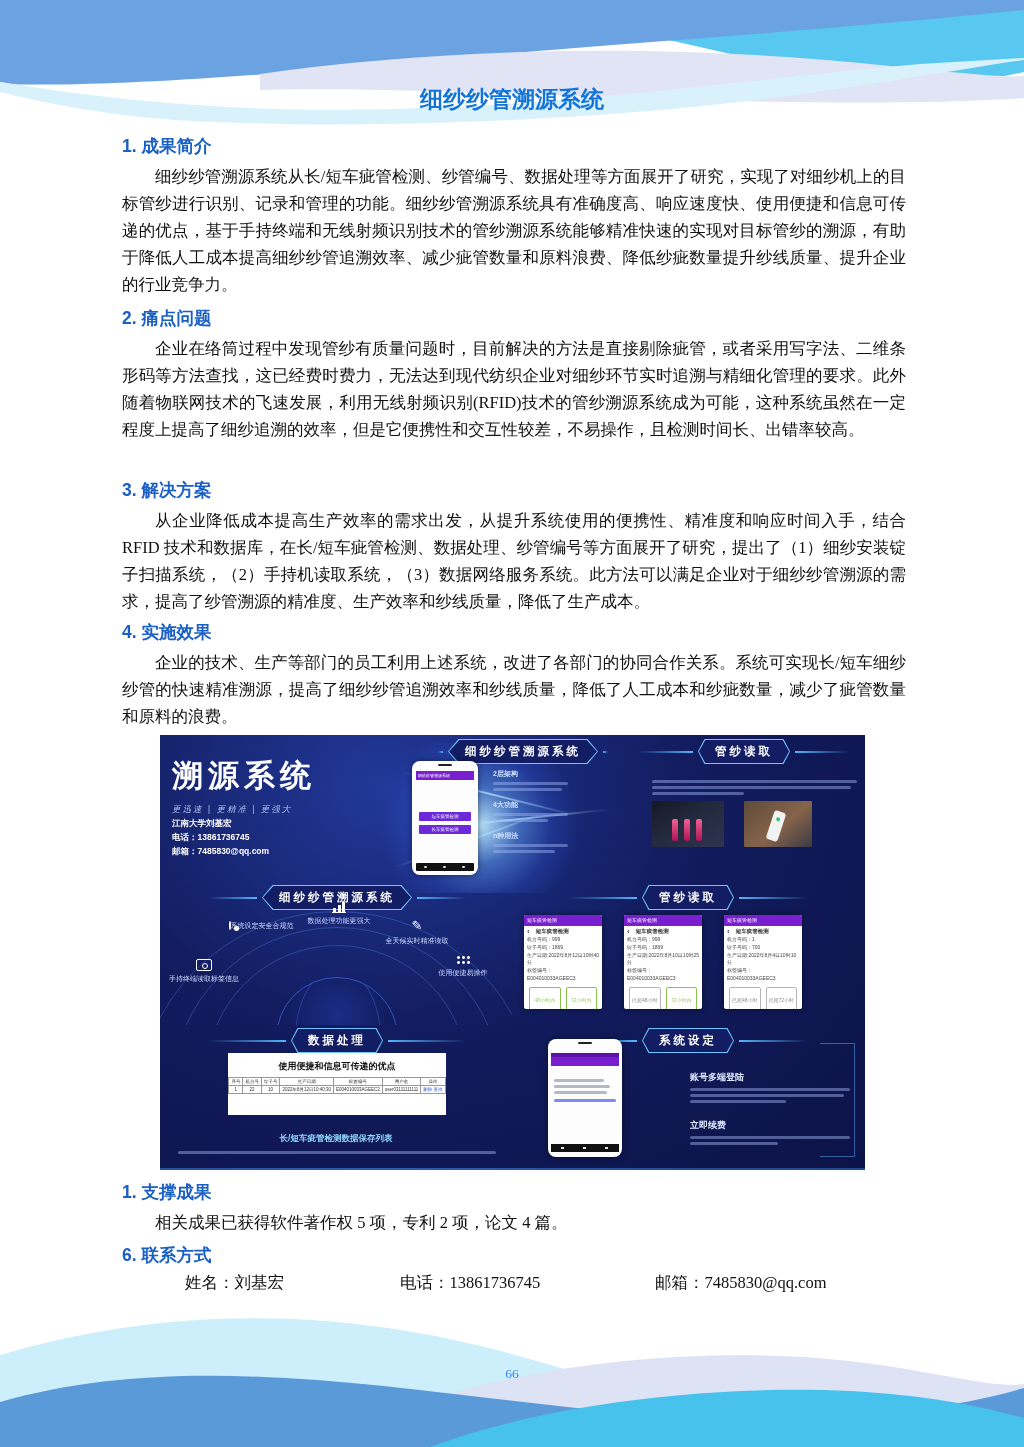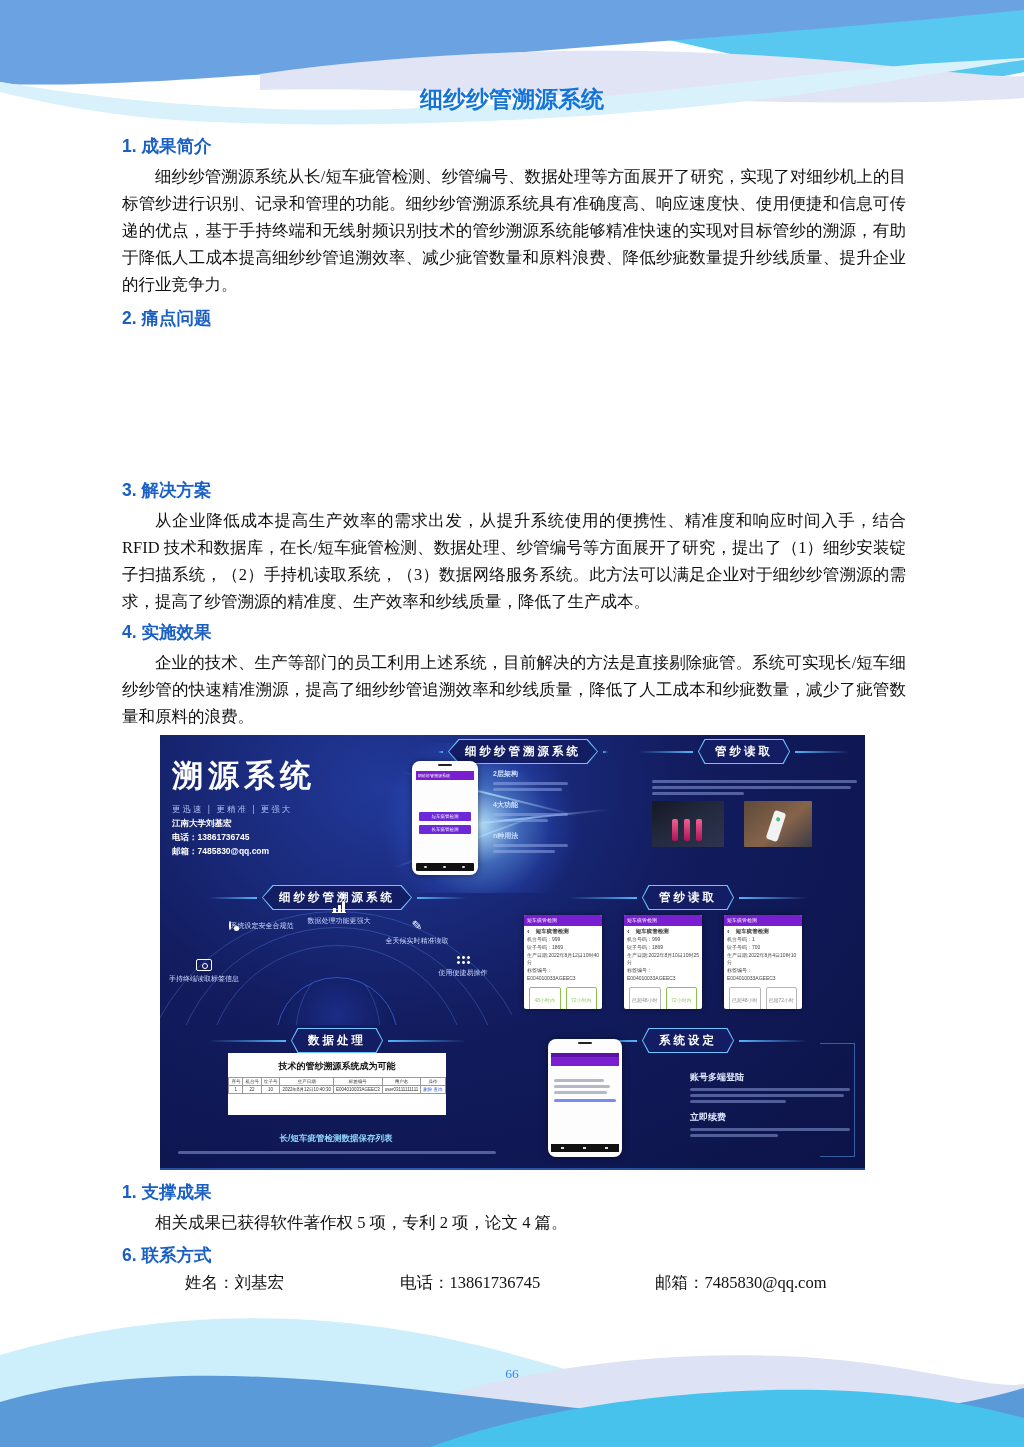--- a/index.html
+++ b/index.html
@@ -24,21 +24,21 @@
   .poster{position:absolute;left:160px;top:735px;width:705px;height:433px;overflow:hidden;
           background:radial-gradient(ellipse at 32% 12%,#22399a 0%,#121c5e 45%,#0c1347 100%);
           border-bottom:2px solid rgba(80,160,255,.35);
           font-family:"Liberation Sans",sans-serif;color:#e8eeff;}
   .burst{position:absolute;left:210px;top:8px;width:220px;height:150px;
          background:radial-gradient(circle at 50% 55%,rgba(190,235,255,.95) 0%,rgba(110,180,255,.45) 28%,rgba(60,110,255,.18) 52%,transparent 72%);}
   .streak{position:absolute;height:2px;background:linear-gradient(90deg,transparent,rgba(180,225,255,.75),transparent);}
   .brand{position:absolute;left:12px;top:20px;width:230px;}
   .brand-l1{font-weight:bold;font-size:26px;letter-spacing:7px;color:#fff;}
   .brand-l2{font-weight:bold;font-size:31px;letter-spacing:5px;color:#fff;}
-  .brand-slogan{margin-top:7px;font-size:8.5px;letter-spacing:2px;color:#aebdf0;}
+  .brand-slogan{margin-top:7px;font-size:8.5px;letter-spacing:2px;color:#aebdf0;font-style:italic;}
   .brand-contact{margin-top:0;font-size:8.5px;font-weight:bold;line-height:1.65;color:#fff;}
   
   .banner{position:absolute;display:flex;align-items:center;gap:5px;}
   .hl,.hr{flex:1;height:2px;}
   .hl{background:linear-gradient(90deg,transparent,#55b4ff);}
   .hr{background:linear-gradient(90deg,#55b4ff,transparent);}
   .hex{clip-path:polygon(7% 0,93% 0,100% 50%,93% 100%,7% 100%,0 50%);background:#6fc3ff;padding:1px;flex:0 0 auto;}
   .hexin{display:block;clip-path:inherit;background:#121d63;padding:4px 16px;
          font-weight:bold;font-size:11.5px;letter-spacing:3px;color:#fff;white-space:nowrap;}
   
@@ -107,21 +107,21 @@
   
   .set-phone{left:388px;top:304px;width:74px;height:118px;}
   .sp-status{margin:9px 3px 0;height:4px;background:#5b12a8;}
   .sp-head{margin:0 3px;height:9px;background:#7a1fd0;}
   .sp-body{padding:10px 6px 0;}
   .sp-link{height:3px;border-radius:2px;background:#7b8bf0;margin-top:5px;}
   .sp-nav{position:absolute;bottom:5px;left:3px;right:3px;height:8px;background:#111;}
   .sp-nav i{position:absolute;top:3px;width:3px;height:2px;background:#ddd;}
   .set-txt{position:absolute;left:530px;top:336px;width:160px;}
   .set-h{font-weight:bold;font-size:9px;color:#dfe8ff;margin:0 0 4px;}
-  .set-g2{margin-top:8px;}
+  .set-g2{margin-top:16px;}
   .bracket{position:absolute;left:660px;top:308px;width:34px;height:112px;
            border:1px solid rgba(90,170,255,.5);border-left:none;}
 </style>
 </head>
 <body>
 
 <div class="page">
 
   <svg class="waves-top" viewBox="0 0 1024 132" preserveAspectRatio="none">
     <rect x="0" y="0" width="1024" height="132" fill="#ffffff"></rect>
@@ -131,26 +131,27 @@
     <path d="M0,82 C130,104 280,116 440,108 C620,99 780,76 920,64 L1024,58 V60 C940,72 820,96 660,110 C500,124 300,130 160,118 C90,112 30,100 0,92 Z" fill="#d8f1fb"></path>
     <path d="M0,82 C140,106 300,116 460,106 C420,122 260,128 150,118 C80,111 25,98 0,90 Z" fill="#d8f1fb"></path>
   </svg>
 
   <div class="doc-title">细纱纱管溯源系统</div>
 
   <div class="sec-h" style="top:134px">1. 成果简介</div>
   <div class="sec-p" style="top:163px">细纱纱管溯源系统从长/短车疵管检测、纱管编号、数据处理等方面展开了研究，实现了对细纱机上的目标管纱进行识别、记录和管理的功能。细纱纱管溯源系统具有准确度高、响应速度快、使用便捷和信息可传递的优点，基于手持终端和无线射频识别技术的管纱溯源系统能够精准快速的实现对目标管纱的溯源，有助于降低人工成本提高细纱纱管追溯效率、减少疵管数量和原料浪费、降低纱疵数量提升纱线质量、提升企业的行业竞争力。</div>
 
   <div class="sec-h" style="top:306px">2. 痛点问题</div>
+  <div class="sec-p" style="top:335px">企业在络筒过程中发现管纱有质量问题时，目前解决的方法是直接剔除疵管，或者采用写字法、二维条形码等方法查找，这已经费时费力，无法达到现代纺织企业对细纱环节实时追溯与精细化管理的要求。此外随着物联网技术的飞速发展，利用无线射频识别(RFID)技术的管纱溯源系统成为可能，这种系统虽然在一定程度上提高了细纱追溯的效率，但是它便携性和交互性较差，不易操作，且检测时间长、出错率较高。</div>
 
   <div class="sec-h" style="top:478px">3. 解决方案</div>
   <div class="sec-p" style="top:507px">从企业降低成本提高生产效率的需求出发，从提升系统使用的便携性、精准度和响应时间入手，结合 RFID 技术和数据库，在长/短车疵管检测、数据处理、纱管编号等方面展开了研究，提出了（1）细纱安装锭子扫描系统，（2）手持机读取系统，（3）数据网络服务系统。此方法可以满足企业对于细纱纱管溯源的需求，提高了纱管溯源的精准度、生产效率和纱线质量，降低了生产成本。</div>
 
   <div class="sec-h" style="top:620px">4. 实施效果</div>
-  <div class="sec-p" style="top:649px">企业的技术、生产等部门的员工利用上述系统，目前解决的方法是直接剔除疵管。系统可实现长/短车细纱纱管的快速精准溯源，提高了细纱纱管追溯效率和纱线质量，降低了人工成本和纱疵数量，减少了疵管数量和原料的浪费。</div>
+  <div class="sec-p" style="top:649px">企业的技术、生产等部门的员工利用上述系统，改进了各部门的协同合作关系。系统可实现长/短车细纱纱管的快速精准溯源，提高了细纱纱管追溯效率和纱线质量，降低了人工成本和纱疵数量，减少了疵管数量和原料的浪费。</div>
 
   <div class="poster">
 
     <div class="burst"></div>
     <i class="streak" style="left:240px;top:58px;width:180px;transform:rotate(14deg)"></i>
     <i class="streak" style="left:250px;top:84px;width:200px;transform:rotate(-6deg)"></i>
     <i class="streak" style="left:230px;top:104px;width:160px;transform:rotate(-20deg)"></i>
 
     <div class="brand">
       <div class="brand-l2">溯源系统</div>
@@ -325,21 +326,21 @@
     </div>
     <div class="banner" style="left:48px;top:293px;width:258px">
       <i class="hl"></i>
       <span class="hex">
           <span class="hexin">数据处理</span>
         </span>
       <i class="hr"></i>
     </div>
 
     <div class="card">
-      <div class="card-title">技术的管纱溯源系统成为可能</div>
+      <div class="card-title">使用便捷和信息可传递的优点</div>
       <table>
         <tbody>
             <tr>
           <th>序号</th>
           <th>机台号</th>
           <th>锭子号</th>
           <th>生产日期</th>
           <th>标签编号</th>
           <th>用户名</th>
           <th>操作</th>

